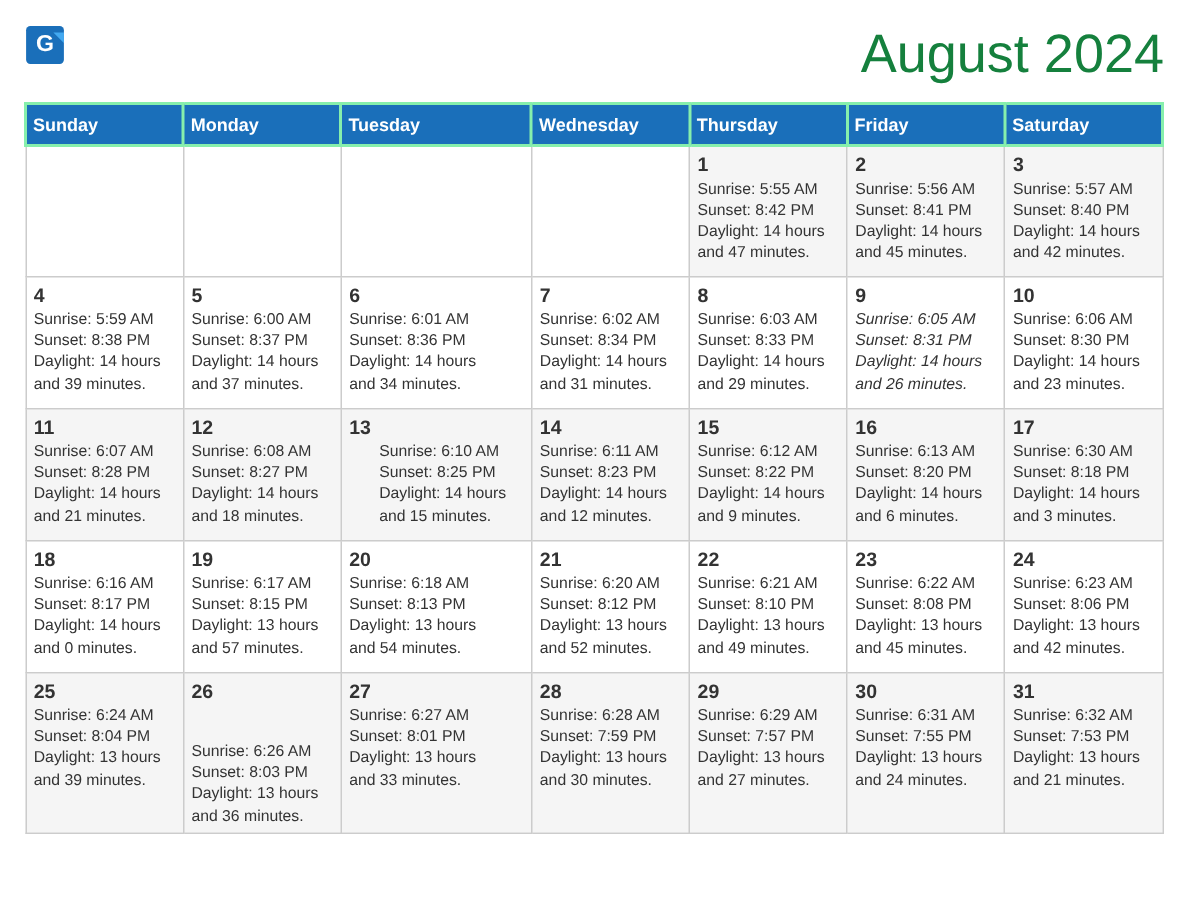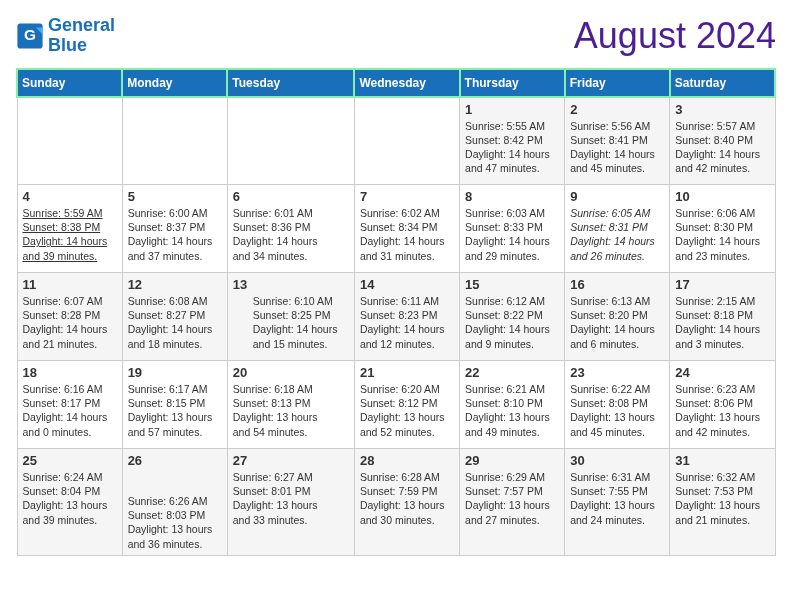--- a/index.html
+++ b/index.html
@@ -33,21 +33,21 @@
     .logo-icon {
       width: 28px;
       height: 28px;
     }
     .title-block {
       text-align: right;
     }
     .month-year {
       font-size: 36px;
       font-weight: normal;
-      color: #4c1d95;
+      color: #15803d;
       line-height: 1.1;
     }
     .location {
       font-size: 16px;
       color: #555;
     }
     table {
       width: 100%;
       border-collapse: collapse;
       font-size: 11px;
@@ -98,24 +98,20 @@
 </head>
 <body>
 
 <div class="header">
   <div class="logo">
     <svg class="logo-icon" viewBox="0 0 40 40">
       <rect x="2" y="2" width="36" height="36" rx="4" fill="#1a6fba"></rect>
       <text x="20" y="26" text-anchor="middle" fill="white" font-size="22" font-weight="bold" font-family="Arial">G</text>
       <polygon points="28,8 38,8 38,18" fill="#4db8ff" opacity="0.8"></polygon>
     </svg>
-    <div class="logo-text">
-      <div><span>General</span></div>
-      <div><span style="color:#1a6fba;">Blue</span></div>
-    </div>
   </div>
   <div class="title-block">
     <div class="month-year">August 2024</div>
   </div>
 </div>
 
 <table>
   <thead>
     <tr>
     <th>Sunday</th>
@@ -151,21 +147,21 @@
           <span class="day-num">3</span>
           <div class="cell-content" style="white-space: pre-line;">Sunrise: 5:57 AM
 Sunset: 8:40 PM
 Daylight: 14 hours
 and 42 minutes.</div>
         </td>
       </tr>
       <tr>
         <td>
           <span class="day-num">4</span>
-          <div class="cell-content" style="white-space: pre-line; text-decoration: underline;">Sunrise: 5:59 AM
+          <div class="cell-content" style="white-space: pre-line;">Sunrise: 5:59 AM
 Sunset: 8:38 PM
 Daylight: 14 hours
 and 39 minutes.</div>
         </td>
         <td>
           <span class="day-num">5</span>
           <div class="cell-content" style="white-space: pre-line;">Sunrise: 6:00 AM
 Sunset: 8:37 PM
 Daylight: 14 hours
 and 37 minutes.</div>
@@ -244,21 +240,21 @@
         </td>
         <td>
           <span class="day-num">16</span>
           <div class="cell-content" style="white-space: pre-line;">Sunrise: 6:13 AM
 Sunset: 8:20 PM
 Daylight: 14 hours
 and 6 minutes.</div>
         </td>
         <td>
           <span class="day-num">17</span>
-          <div class="cell-content" style="white-space: pre-line;">Sunrise: 2:15 AM
+          <div class="cell-content" style="white-space: pre-line;">Sunrise: 6:30 AM
 Sunset: 8:18 PM
 Daylight: 14 hours
 and 3 minutes.</div>
         </td>
       </tr>
       <tr>
         <td>
           <span class="day-num">18</span>
           <div class="cell-content" style="white-space: pre-line;">Sunrise: 6:16 AM
 Sunset: 8:17 PM

